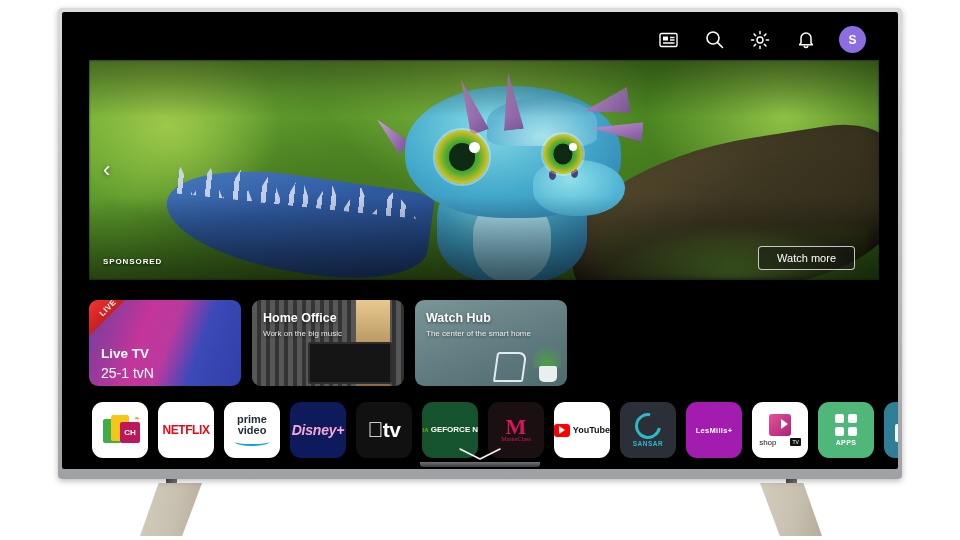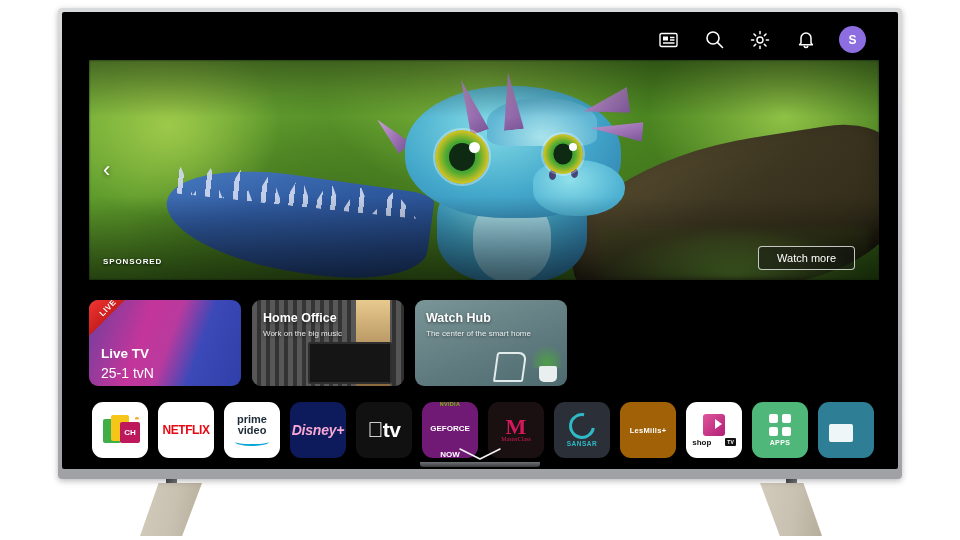--- a/index.html
+++ b/index.html
@@ -257,44 +257,44 @@
   .pv-1 { color: #1d2b38; font-size: 11px; font-weight: 700; line-height: 1; }
   .pv-2 { color: #1d2b38; font-size: 11px; font-weight: 700; line-height: 1.05; }
   .pv-smile { width: 34px; height: 8px; border-bottom: 2.5px solid #0aa6d6; border-radius: 0 0 50% 50%; margin-top: 1px; }
 
   .app-disney { background: #0d1b5c; }
   .dz-text { color: #f9a8d4; font-size: 14px; font-style: italic; font-weight: 700; letter-spacing: -.2px; }
 
   .app-appletv { background: #111; }
   .atv-text { color: #fff; font-size: 21px; font-weight: 600; letter-spacing: -.5px; }
 
-  .app-geforce { background: #701a75; flex-direction: column; gap: 18px; }
+  .app-geforce { background: #14532d; gap: 2px; }
   .gf-nvidia { color: #76b900; font-size: 5.5px; font-weight: 700; letter-spacing: .3px; }
   .gf-text { color: #fff; font-size: 8px; font-weight: 700; line-height: 1.05; text-align: center; }
 
   .app-master { background: #1a1012; flex-direction: column; }
   .mc-m { color: #d4185c; font-size: 22px; font-weight: 700; line-height: .8; font-family: "Liberation Serif", serif; }
   .mc-t { color: #d4185c; font-size: 6px; font-family: "Liberation Serif", serif; }
 
   .app-youtube { background: #fff; gap: 3px; }
   .yt-play { width: 18px; height: 13px; background: #ff0000; border-radius: 3px; display:flex;align-items:center;justify-content:center; }
   .yt-tri { width: 0; height: 0; border-left: 6px solid #fff; border-top: 4px solid transparent; border-bottom: 4px solid transparent; margin-left:1px; }
   .yt-text { color: #111; font-size: 9px; font-weight: 700; }
 
   .app-sansar { background: #2b3038; flex-direction: column; gap: 1px; }
   .ss-ring { width: 26px; height: 26px; border-radius: 50%; border: 3.5px solid #2fb8c6; border-right-color: transparent; transform: rotate(-35deg); }
   .ss-text { color: #2fb8c6; font-size: 6.5px; font-weight: 700; letter-spacing: .5px; }
 
-  .app-lesmills { background: #a16207; }
+  .app-lesmills { background: #a21caf; }
   .lm-text { color: #fff; font-size: 7.5px; font-weight: 700; letter-spacing: .3px; }
 
   .app-shop { background: #fff; flex-direction: column; gap: 2px; }
   .sh-bag { width: 22px; height: 22px; background: linear-gradient(135deg,#e0559b,#b01f76); border-radius: 3px; position: relative; }
   .sh-bag::after { content:''; position:absolute; right:3px; top:5px; width:0;height:0;border-left:7px solid #fff;border-top:5px solid transparent;border-bottom:5px solid transparent; }
-  .sh-text { color: #111; font-size: 8px; font-weight: 700; display:flex;align-items:center;gap:14px; }
+  .sh-text { color: #111; font-size: 8px; font-weight: 400; display:flex;align-items:center;gap:14px; }
   .sh-tag { background:#111; color:#fff; font-size:5px; padding:1px 2px; border-radius:1px;}
 
   .app-apps { background: #4fb77a; flex-direction: column; gap: 3px; }
   .ap-grid { display: grid; grid-template-columns: 9px 9px; grid-gap: 4px; }
   .ap-dot { width: 9px; height: 9px; background: #fff; border-radius: 2px; }
   .ap-text { color: #fff; font-size: 7px; font-weight: 700; letter-spacing: .4px; }
 
   .app-mirror { background: #2e7f95; }
   .mr-front { position: absolute; left: 11px; top: 22px; width: 24px; height: 18px; background: #eef6f8; border-radius: 2px; }
 
@@ -453,20 +453,26 @@
           <div class="gf-nvidia">NVIDIA</div>
           <div class="gf-text">GEFORCE</div>
           <div class="gf-text">NOW</div>
         </div>
 
         <div class="app app-master">
           <div class="mc-m">M</div>
           <div class="mc-t">MasterClass</div>
         </div>
 
+        <div class="app app-youtube">
+          <div class="yt-play">
+              <div class="yt-tri"></div>
+            </div>
+          <div class="yt-text">YouTube</div>
+        </div>
 
         <div class="app app-sansar">
           <div class="ss-ring"></div>
           <div class="ss-text">SANSAR</div>
         </div>
 
         <div class="app app-lesmills">
           <div class="lm-text">LesMills+</div>
         </div>
 

